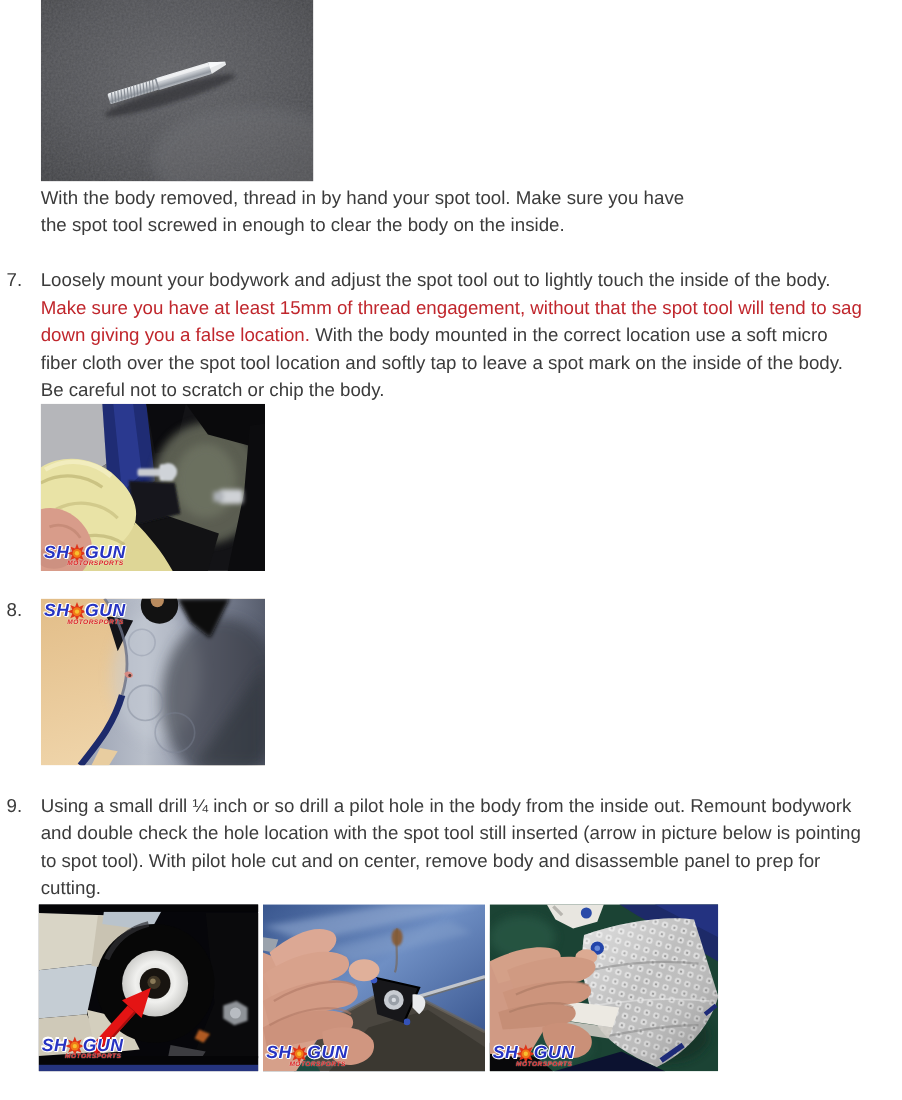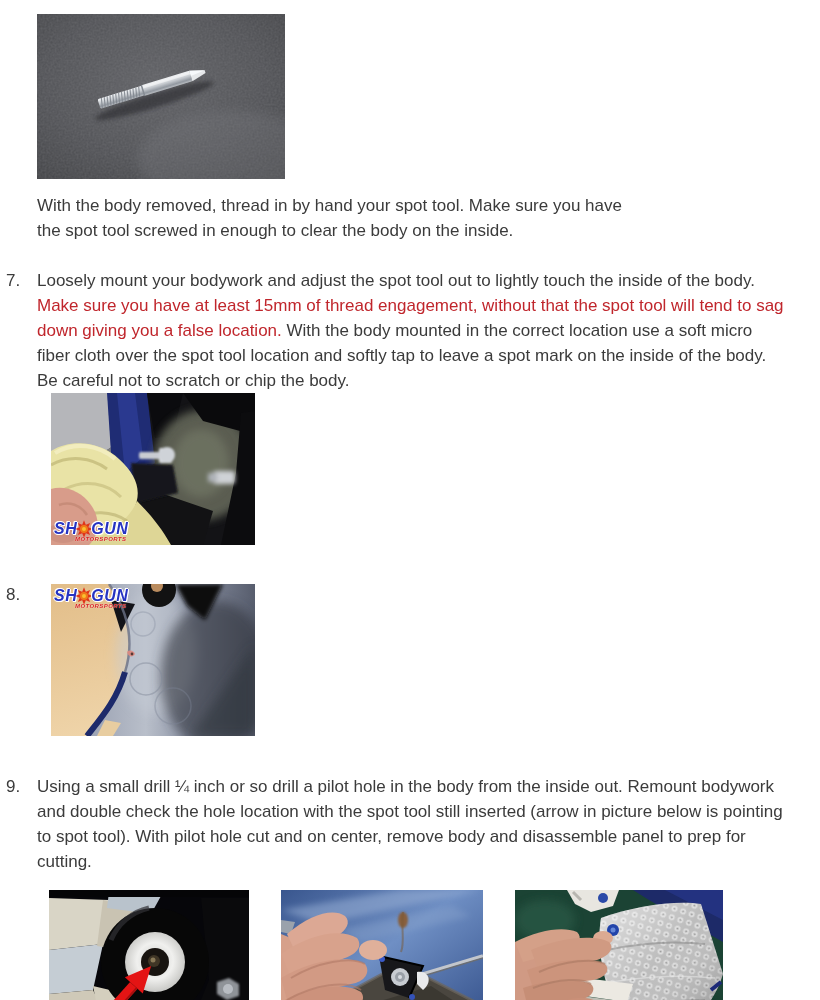--- a/index.html
+++ b/index.html
@@ -4,21 +4,21 @@
 <style>
   html, body { margin: 0; padding: 0; }
   body {
     width: 820px; height: 1000px; background: #ffffff; overflow: hidden;
     font-family: "Liberation Sans", sans-serif;
     color: var(--body-text, #3b3b3b);
     font-size: 17px; line-height: 25px;
   }
   .doc { width: 653px; }
   p { margin: 0; }
-  .photo { margin: 14px; position: relative; display: block; overflow: hidden; }
+  .photo { margin: 0; position: relative; display: block; overflow: hidden; }
   .photo svg { display: block; }
 
   .photo-a { margin-left: 37px; width: 248px; height: 165px; }
   .intro { margin: 2px 28px 0 37px; }
 
   .step { display: flex; margin-top: 23px; }
   .step .num { width: 37px; flex: none; padding-left: 6px; box-sizing: border-box; }
   .step .content { width: 748px; flex: none; }
   .red { color: var(--red-text, #c0262c); }
 

